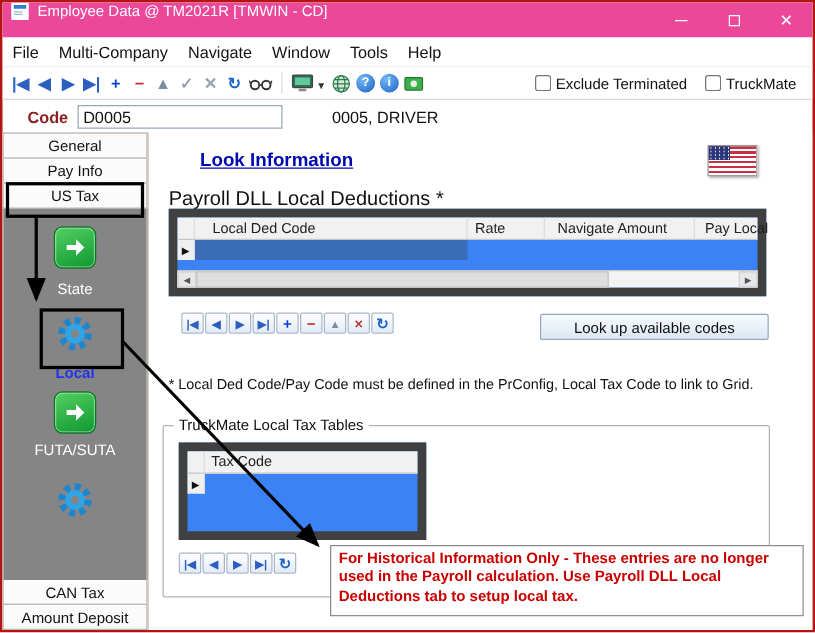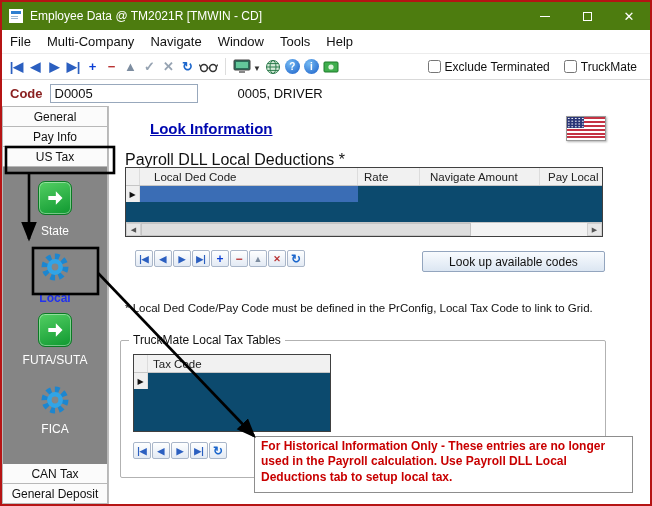--- a/index.html
+++ b/index.html
@@ -1,20 +1,20 @@
 <!DOCTYPE html>
 <html><head>
 <meta charset="utf-8">
 <style>
   *{margin:0;padding:0;box-sizing:border-box}
   body{width:652px;height:506px;font-family:"Liberation Sans",sans-serif;background:#fff}
   .window{position:relative;width:652px;height:506px;border:2px solid #b51414;background:#fff;overflow:hidden}
   .overlay{position:absolute;left:0;top:0;width:652px;height:506px;z-index:60;pointer-events:none}
 
-  .titlebar{height:28px;background:#4d7c0f;display:flex;align-items:center;color:#fff}
+  .titlebar{height:28px;background:#ec4899;display:flex;align-items:flex-start;color:#fff}
   .app-icon{width:14px;height:14px;margin:0 7px;background:#fff;position:relative;flex:none}
   .app-icon::before{content:"";position:absolute;left:2px;top:2px;right:2px;height:3px;background:#2f7fd0}
   .app-icon::after{content:"";position:absolute;left:2px;top:7px;width:7px;height:1px;background:#9db8d4;box-shadow:0 2px 0 #9db8d4}
   .title-text{font-size:12px;flex:1;white-space:nowrap;overflow:hidden}
   .tb-ctl{width:42px;height:28px;display:flex;align-items:center;justify-content:center;flex:none}
   .min-glyph{width:10px;height:1px;background:#fff}
   .max-glyph{width:9px;height:9px;border:1px solid #fff}
   .close-glyph{font-size:13px;line-height:1}
 
   .menubar{height:24px;display:flex;align-items:center;background:#fff;font-size:13px;padding-left:0;border-bottom:1px solid #ececec}
@@ -30,43 +30,43 @@
   .c-ref{color:#1b66cc}
   .tb-sep{width:1px;height:17px;background:#ddd;margin:0 5px;flex:none}
   .tb-svg{flex:none;margin:0 2px;display:flex;align-items:center}
   .caret{font-size:8px;color:#333;flex:none;margin:4px 2px 0 0}
   .round-icon{width:15px;height:15px;border-radius:50%;background:radial-gradient(circle at 35% 30%,#74baf3,#1a5fc8);color:#fff;font-size:10px;font-weight:bold;display:flex;align-items:center;justify-content:center;margin:0 2px;flex:none}
   .chk-wrap{display:flex;align-items:center;font-size:12px;gap:4px;flex:none;color:#111}
   .chk{width:13px;height:13px}
   .chk-first{margin-left:auto}
   .chk-second{margin-left:14px;margin-right:8px}
 
-  .code-row{height:26px;display:flex;align-items:center;padding-left:8px;font-size:13px}
+  .code-row{height:26px;display:flex;align-items:center;padding-left:20px;font-size:13px}
   .code-label{color:#8a2020;font-weight:bold;margin-right:7px}
-  .code-input{width:148px;height:19px;border:1px solid #98a8bc;padding:0 4px;font:13px "Liberation Sans",sans-serif;color:#111}
+  .code-input{width:164px;height:19px;border:1px solid #98a8bc;padding:0 4px;font:13px "Liberation Sans",sans-serif;color:#111}
   .code-summary{margin-left:40px;color:#111}
 
   .body-row{display:flex;height:398px}
-  .sidebar{width:107px;flex:none;display:flex;flex-direction:column;border-right:1px solid #bdbdbd;background:#fdba74}
+  .sidebar{width:117px;flex:none;display:flex;flex-direction:column;border-right:1px solid #bdbdbd;background:#fdba74}
   .side-tab{height:21px;flex:none;border:1px solid #b8b8b8;margin-top:-1px;background:#fbfbfb;display:flex;align-items:center;justify-content:center;font-size:12px;color:#111}
   .side-tab.first{margin-top:0}
   .icon-panel{flex:1;background:#858585;position:relative;border-left:1px solid #b8b8b8;border-right:1px solid #b8b8b8}
   .p-icon{position:absolute;left:0;width:100%;display:flex;justify-content:center}
   .p-label{position:absolute;left:0;width:100%;text-align:center;color:#fff;font-size:12px}
   .p-label.sel{color:#2233ee;font-weight:bold}
   .badge{width:34px;height:34px;border-radius:7px;display:flex;align-items:center;justify-content:center}
   .green-badge{background:linear-gradient(160deg,#53cf63,#0f9830);border:1px solid #0b7a24;box-shadow:inset 0 0 0 1px rgba(255,255,255,.4)}
 
   .content{flex:1;position:relative;background:#fff;overflow:hidden}
   .page-title{position:absolute;left:41px;top:14px;font-size:15px;font-weight:bold;text-decoration:underline;color:#0008b0}
   .flag{position:absolute;right:44px;top:10px;width:40px;height:25px;border:1px solid #999;box-shadow:1px 1px 2px rgba(0,0,0,.3);background:repeating-linear-gradient(180deg,#c43243 0 1.95px,#fff 1.95px 3.9px)}
   .flag::before{content:"";position:absolute;left:0;top:0;width:17px;height:11px;background-color:#2a3577;background-image:radial-gradient(#fff .6px,rgba(0,0,0,0) .7px);background-size:3.5px 2.8px}
 
   .caption{position:absolute;font-size:16px;color:#111}
-  .grid{position:absolute;border:1px solid #404040;background:#0c4a6e}
+  .grid{position:absolute;border:7px solid #404040;background:#3b82f6}
   .grid-header{display:flex;height:18px;background:#f1f1f1;border-bottom:1px solid #c6c6c6;font-size:11.5px;color:#222}
   .gh{display:flex;align-items:center;border-right:1px solid #dcdcdc;overflow:hidden;white-space:nowrap}
   .w-ind{width:14px;flex:none}
   .w1{width:218px;padding-left:14px;flex:none}
   .w2{width:62px;padding-left:6px;flex:none}
   .w3{width:120px;padding-left:10px;flex:none}
   .w4{width:63px;padding-left:8px;border-right:none;flex:none}
   .tw1{width:183px;padding-left:5px;border-right:none;flex:none}
   .grid-row{display:flex;height:16px}
   .ind{width:14px;flex:none;background:#efefef;border-right:1px solid #dcdcdc;display:flex;align-items:center;justify-content:center;font-size:8px;color:#111}
@@ -226,25 +226,24 @@
 
         <div class="p-icon" style="top:216px">
           <div class="badge">
             <svg width="34" height="34" viewBox="0 0 24 24">
                 <circle cx="12" cy="12" r="7.2" fill="none" stroke="#1d86cf" stroke-width="4.6" stroke-dasharray="3.1 2.5"></circle>
                 <circle cx="12" cy="12" r="5.6" fill="#31a4e6"></circle>
                 <circle cx="12" cy="12" r="2.4" fill="#858585"></circle>
               </svg>
           </div>
         </div>
-        <div class="p-label" style="top:255px">FICA</div>
       </div>
 
       <div class="side-tab">CAN Tax</div>
-      <div class="side-tab">General Deposit</div>
+      <div class="side-tab">Amount Deposit</div>
     </div>
 
     <div class="content">
       <div class="page-title">Look Information</div>
       <div class="flag"></div>
 
       <div class="caption" style="left:16px;top:45px">Payroll DLL Local Deductions *</div>
 
       <div class="grid" style="left:16px;top:61px;width:478px;height:70px">
         <div class="grid-header">

